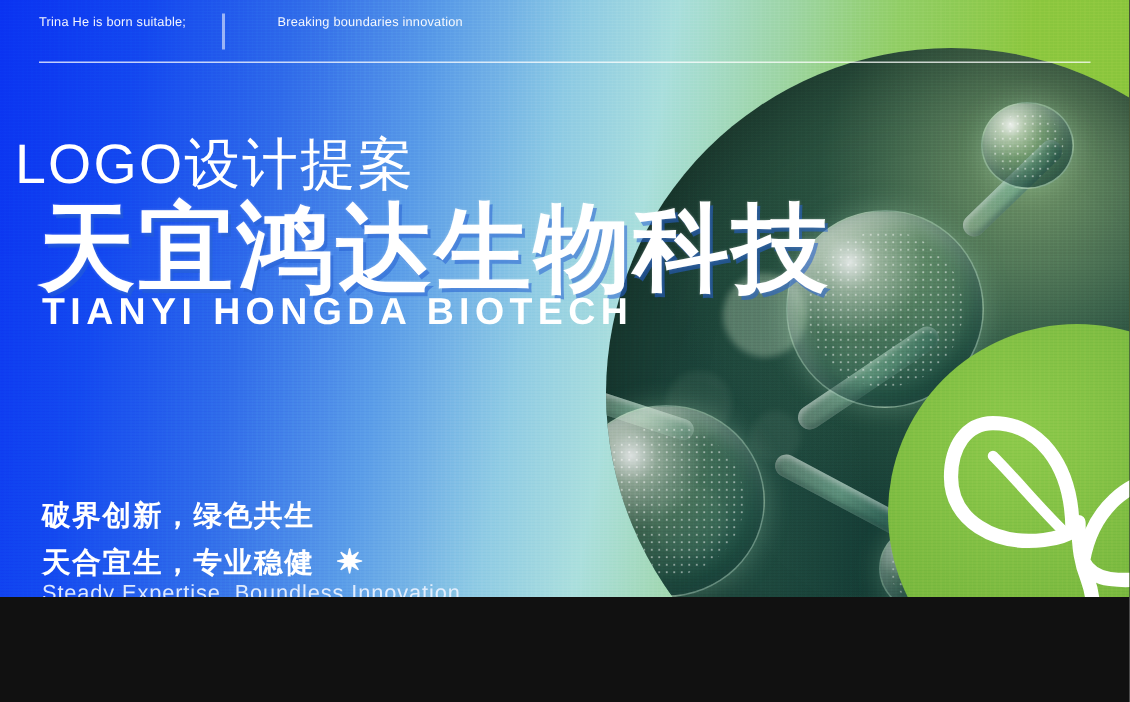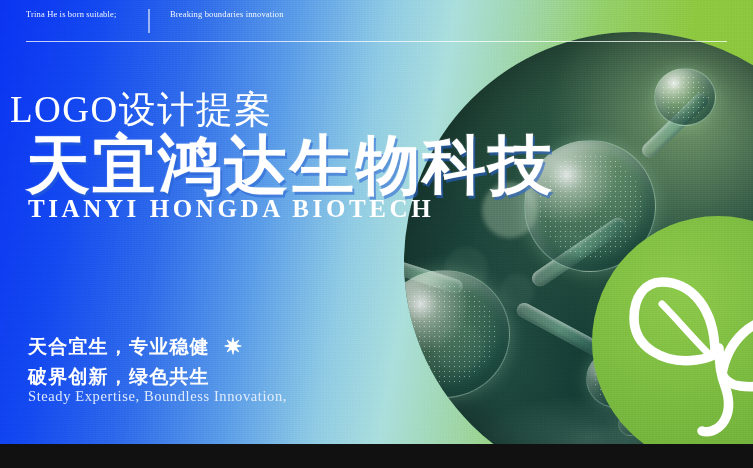--- a/index.html
+++ b/index.html
@@ -1,22 +1,22 @@
 <!DOCTYPE html>
 <html><head>
 <meta charset="utf-8">
 <style>
   html,body{margin:0;padding:0;background:#111;}
   *{box-sizing:border-box;}
 
   .poster{
     position:relative;
-    width:753px;height:444px;
+    width:753px;height:398px;
     overflow:hidden;
-    font-family:Liberation Serif, serif;
+    font-family:Liberation Sans, sans-serif;
     background:linear-gradient(100deg,
       #0a33f2 0%,
       #1348f0 12%,
       #2f6bea 24%,
       #5a9ce8 36%,
       #8fcbe4 47%,
       #aadfdd 55%,
       #9fd6a8 64%,
       #93cf68 73%,
       #8ec840 84%,
@@ -99,21 +99,21 @@
     position:absolute;left:26px;top:8px;right:26px;
     display:flex;align-items:flex-start;
   }
   .hdr-block{color:#ffffff;font-size:8.5px;line-height:1.42;letter-spacing:.15px;opacity:.95;}
   .hdr-block .l2{display:block;}
   .hdr-sep{
     width:2px;height:24px;background:rgba(255,255,255,.55);
     margin:1px 0 0 0;flex:0 0 auto;
   }
   .hdr-a{width:122px;flex:0 0 auto;}
-  .hdr-b{margin-left:20px;}
+  .hdr-b{margin-left:35px;}
   .rule{
     position:absolute;left:26px;top:41px;width:701px;height:1px;
     background:rgba(255,255,255,.75);
   }
 
   
   .kicker{
     position:absolute;left:10px;top:91px;
     font-size:37px;font-weight:300;color:#ffffff;
     letter-spacing:1.5px;line-height:1;
@@ -214,23 +214,23 @@
       <span>Breaking boundaries innovation</span>
     </div>
   </div>
   <div class="rule"></div>
 
   <div class="kicker">LOGO设计提案</div>
   <div class="title-cn">天宜鸿达生物科技</div>
   <div class="title-en">TIANYI HONGDA BIOTECH</div>
 
   <div class="slogan">
+    <div>破界创新，绿色共生</div>
     <div>
       <span>天合宜生，专业稳健</span><span class="star">✷</span>
     </div>
-    <div>破界创新，绿色共生</div>
   </div>
 
   <div class="slogan-en">
     <div>Steady Expertise, Boundless Innovation,</div>
   </div>
 
 </div>
 
 </body></html>

